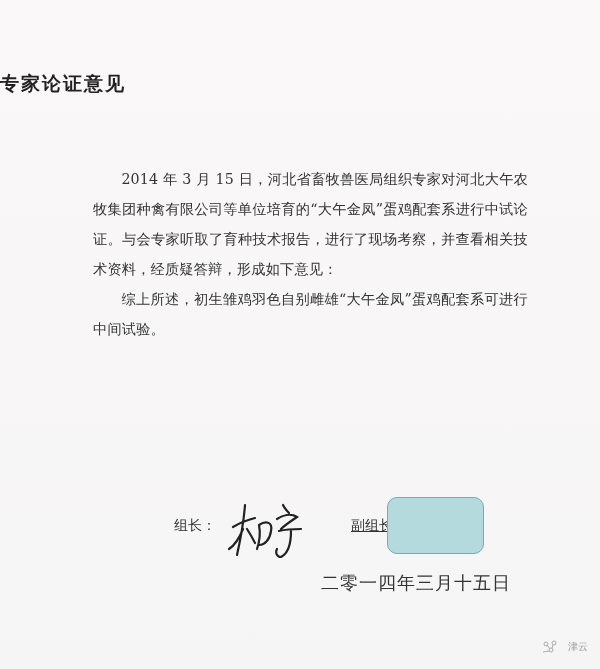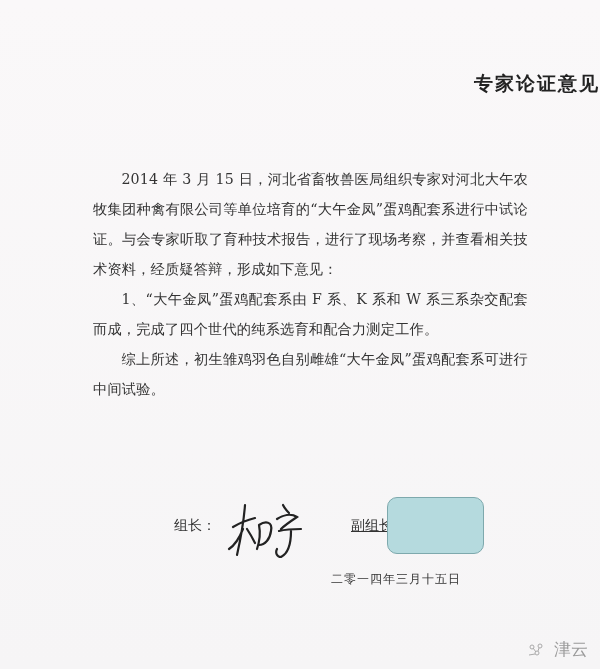--- a/index.html
+++ b/index.html
@@ -5,44 +5,43 @@
     html, body { margin:0; padding:0; }
     body {
       width:600px; height:669px; overflow:hidden;
       background:#f8f6f7;
       font-family:"DejaVu Serif", serif;
       color:#2b2b2b;
       position:relative;
     }
     .page { position:absolute; left:0; top:0; width:600px; height:669px;
       background:linear-gradient(180deg,#faf8f9 0%,#f6f5f6 100%); }
-    .title { position:absolute; top:71px; left:0; width:600px; text-align:right;
+    .title { position:absolute; top:71px; left:0; width:600px; text-align:left;
       font-family:Liberation Serif, serif; font-weight:bold; font-size:19px; letter-spacing:2px; color:#222; }
     .body-text { position:absolute; left:93px; top:122px; width:435px; font-size:14.2px; line-height:30px; letter-spacing:0.2px; color:#333;margin-top:42px; }
     .para { margin:0; text-indent:2em; text-align:justify; }
     .sign-row { position:absolute; top:497px; left:0; width:600px; height:70px; }
     .leader-label { position:absolute; left:174px; top:20px; font-size:14px; color:#333; }
     .signature { position:absolute; left:225px; top:2px; width:80px; height:60px; }
     .deputy-label { position:absolute; left:351px; top:20px; font-size:14px; color:#333;text-decoration:underline; }
     .redact { position:absolute; left:387px; top:0; width:95px; height:55px;
       background:#b5dade; border:1px solid #7ea9ad; border-radius:10px; }
-    .date { position:absolute; left:331px; top:571px; font-size:12px; letter-spacing:1px; color:#333; }
+    .date { position:absolute; left:321px; top:571px; font-size:18px; letter-spacing:1px; color:#333; }
     .watermark { position:absolute; right:12px; top:638px; display:flex; align-items:center; gap:6px;
-      font-family:"DejaVu Sans", sans-serif; font-size:17px; color:#9a9a9a; }
+      font-family:"DejaVu Sans", sans-serif; font-size:10px; color:#9a9a9a; }
     .wm-icon { width:22px; height:18px; }
   </style>
 </head>
 <body>
 
 <div class="page">
   <div class="title">专家论证意见</div>
 
   <div class="body-text">
     <p class="para">2014 年 3 月 15 日，河北省畜牧兽医局组织专家对河北大午农牧集团种禽有限公司等单位培育的“大午金凤”蛋鸡配套系进行中试论证。与会专家听取了育种技术报告，进行了现场考察，并查看相关技术资料，经质疑答辩，形成如下意见：</p>
-    <p class="para">1、“大午金凤”蛋鸡配套系由 F 系、K 系和 W 系三系杂交配套而成，完成了四个世代的纯系选育和配合力测定工作。</p>
     <p class="para">综上所述，初生雏鸡羽色自别雌雄“大午金凤”蛋鸡配套系可进行中间试验。</p>
   </div>
 
   <div class="sign-row">
     <span class="leader-label">组长：</span>
     <svg class="signature" viewBox="0 0 80 60">
       <path d="M8 28 C18 22,26 20,30 19 M20 6 C19 20,16 38,12 56 M18 30 C14 40,10 46,4 50 M22 30 C26 36,28 40,30 44" stroke="#222" stroke-width="2.2" fill="none" stroke-linecap="round"></path>
       <path d="M34 26 C36 36,34 44,32 50 M34 26 C40 22,48 22,46 32 C45 40,40 46,34 46" stroke="#222" stroke-width="2.2" fill="none" stroke-linecap="round"></path>
       <path d="M58 6 C60 10,62 12,64 14 M52 20 C58 16,66 14,72 18 C66 22,60 26,56 30 M54 32 C62 30,70 30,76 30 M66 32 C66 42,64 54,56 58 C52 58,50 54,52 50" stroke="#222" stroke-width="2.2" fill="none" stroke-linecap="round"></path>
     </svg>

